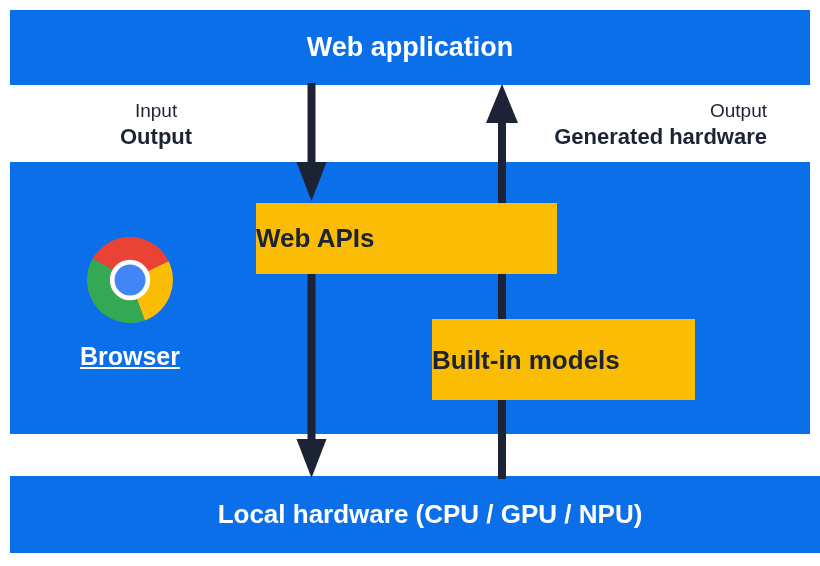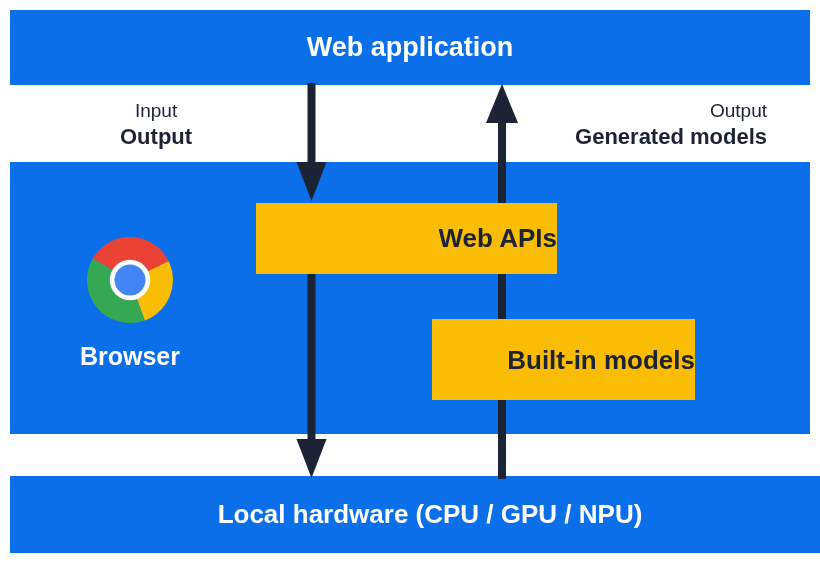--- a/index.html
+++ b/index.html
@@ -51,39 +51,40 @@
   }
   .browser-label {
     position: absolute;
     left: 30px;
     top: 180px;
     width: 180px;
     text-align: center;
     color: var(--text-white, #ffffff);
     font-size: 25px;
     font-weight: 700;
+    text-decoration: underline;
   }
 
   .arrows {
     position: absolute;
     left: 0; top: 0;
     width: 820px;
     height: 566px;
     z-index: 2;
     pointer-events: none;
   }
 
   .flow-box {
     position: absolute;
     background: var(--box-yellow, #fbbc04);
     color: var(--ink-navy, #1b2334);
     font-weight: 700;
     display: flex;
     flex-direction: column;
-    align-items: flex-end;
+    align-items: flex-start;
     justify-content: center;
     text-align: center;
     z-index: 3;
   }
   .web-apis-box { left: 256px; top: 203px; width: 301px; height: 71px; font-size: 26px; }
   .builtin-box  { left: 432px; top: 319px; width: 263px; height: 81px; font-size: 26px; line-height: 32px; }
 </style>
 </head>
 <body>
 
@@ -92,21 +93,21 @@
   <div class="bar top-bar">
     <span>Web application</span>
   </div>
 
   <div class="io-block io-left">
     <div class="io-caption">Input</div>
     <div class="io-label">Output</div>
   </div>
   <div class="io-block io-right">
     <div class="io-caption">Output</div>
-    <div class="io-label">Generated models</div>
+    <div class="io-label">Generated hardware</div>
   </div>
 
   <div class="middle-panel">
     <div class="chrome-icon-wrap">
       <svg viewBox="0 0 100 100" width="86" height="86" aria-hidden="true">
         <path d="M50,50 L6.7,25 A50,50 0 0 1 94.9,28.1 Z" fill="var(--chrome-red, #ea4335)"></path>
         <path d="M50,50 L94.9,28.1 A50,50 0 0 1 67.1,97 Z" fill="var(--chrome-yellow, #fbbc04)"></path>
         <path d="M50,50 L67.1,97 A50,50 0 0 1 6.7,25 Z" fill="var(--chrome-green, #34a853)"></path>
         <circle cx="50" cy="50" r="23.5" fill="#ffffff"></circle>
         <circle cx="50" cy="50" r="18" fill="var(--chrome-blue, #4285f4)"></circle>

